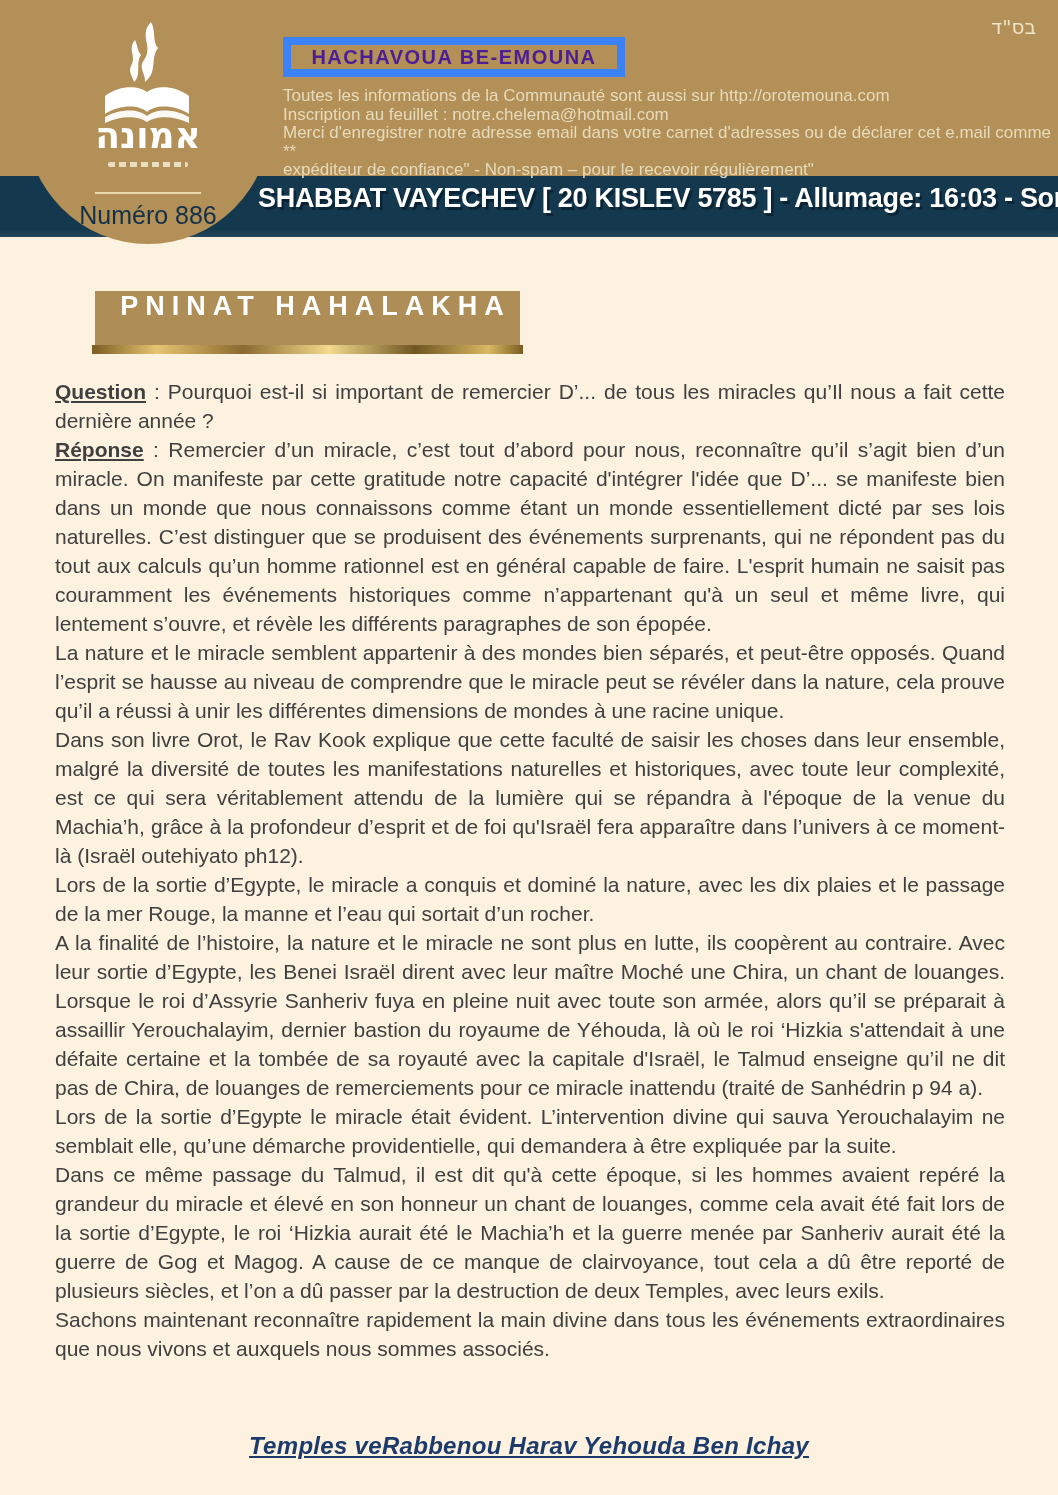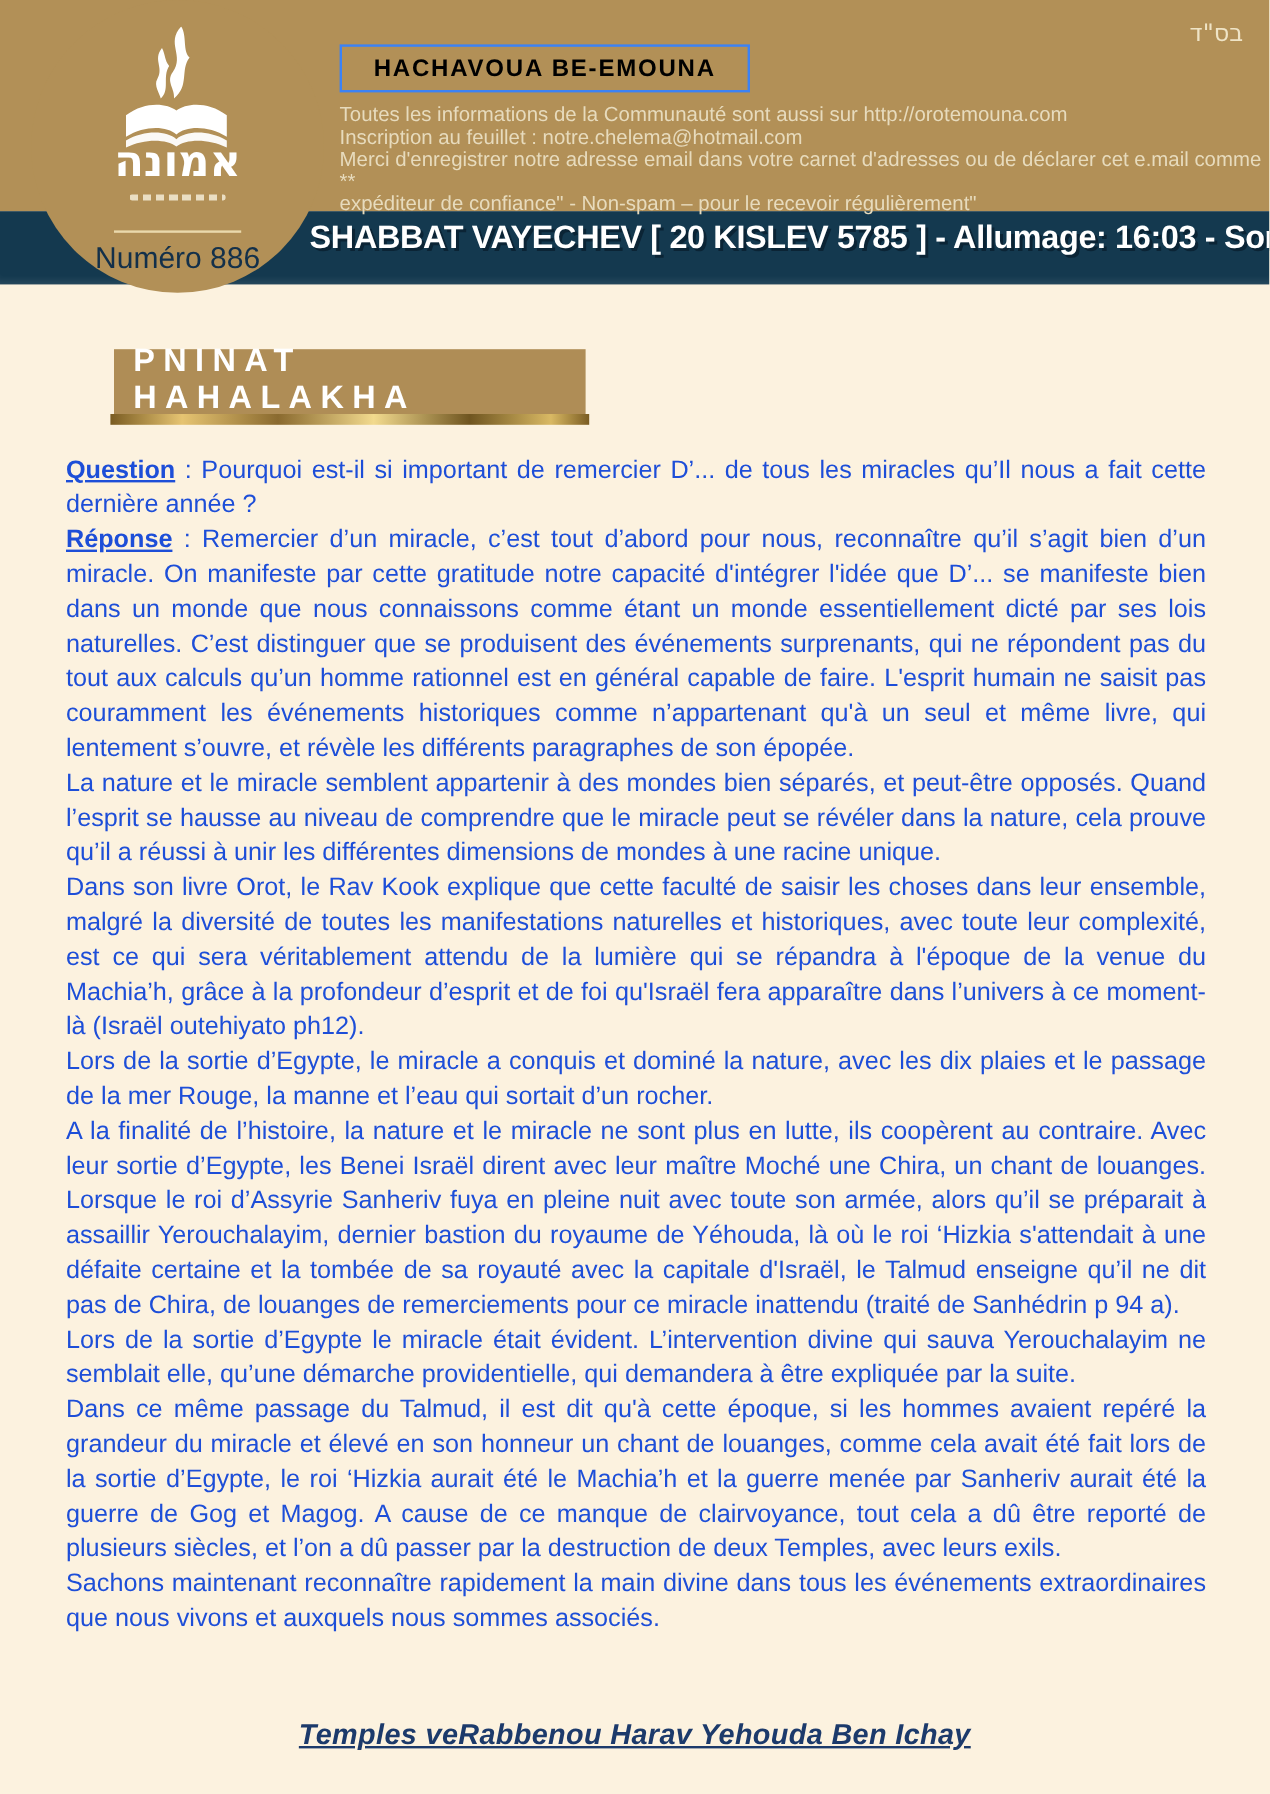--- a/index.html
+++ b/index.html
@@ -36,49 +36,49 @@
   .numero {
     position:absolute; top:201px; width:100%; text-align:center;
     font-size:25px; font-weight:normal; color:#13304a;
   }
   .besiyata {
     position:absolute; top:15px; right:22px; font-size:20px; color:#efe4c6;
     font-family:"DejaVu Sans", sans-serif;
   }
   .hb-box {
     position:absolute; top:37px; left:283px; width:342px; height:40px;
-    border:2px solid #3b82f6; color:#000000;
+    border:8px solid #3b82f6; color:#4c1d95;
     display:flex; align-items:center; justify-content:center;
     font-size:20px; font-weight:bold; letter-spacing:1.5px;
   }
   .info-lines {
     position:absolute; top:87px; left:283px;
     font-size:17px; line-height:18.5px; color:#e7dbbd;
   }
   .banner-title {
     position:absolute; top:183px; left:258px; white-space:nowrap;
     font-size:27px; font-weight:bold; color:#ffffff; letter-spacing:-0.3px;
     text-shadow:2.5px 2.5px 0 #0b2435;
   }
 
   
   .section-banner {
-    position:absolute; top:291px; left:95px; width:393px; height:56px;
-    background:#af8d56; display:flex; align-items:flex-end; justify-content:center;padding-left:16px;
+    position:absolute; top:291px; left:95px; width:425px; height:56px;
+    background:#af8d56; display:flex; align-items:flex-start; justify-content:center;padding-left:16px;
   }
   .section-banner::after {
     content:""; position:absolute; left:-3px; right:-3px; bottom:-7px; height:9px;
     background:linear-gradient(90deg,#7a5c22 0%,#e6c472 15%,#8a6a2f 35%,#f2da8e 55%,#6f5520 75%,#d9b964 92%,#7a5c22 100%);
   }
   .section-title { color:#ffffff; font-size:27px; font-weight:bold; letter-spacing:7px; }
 
   
   .article {
     position:absolute; top:377px; left:55px; width:950px;
-    font-size:21px; line-height:29px; color:#1d4ed8; text-align:justify;
+    font-size:21px; line-height:29px; color:#404040; text-align:justify;
   }
   .article p { margin:0; }
   .qa-label { font-weight:bold; text-decoration:underline; }
 
   
   .signature {
     position:absolute; top:1432px; left:0; width:100%; text-align:center;
     font-size:24px; font-weight:bold; font-style:italic; text-decoration:underline;
     color:#1c3a6b; letter-spacing:.3px;
   }

